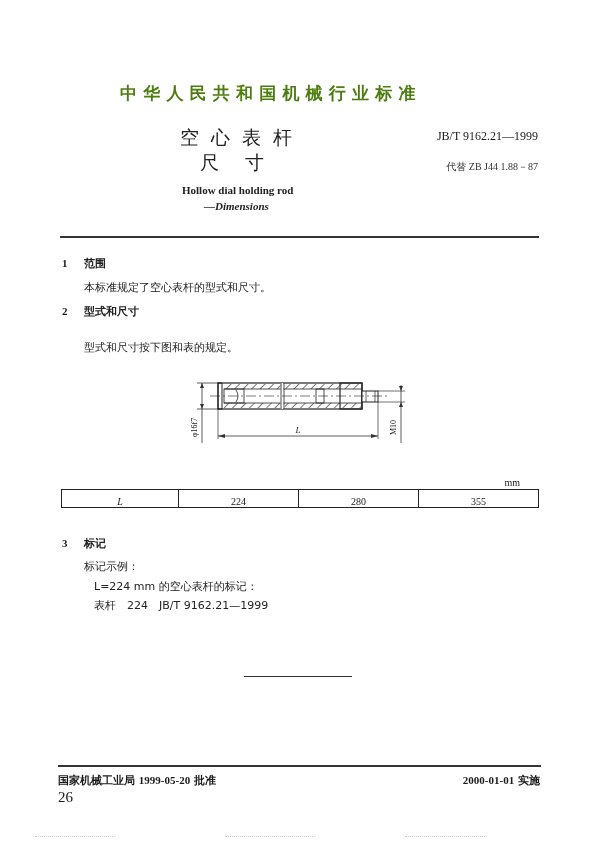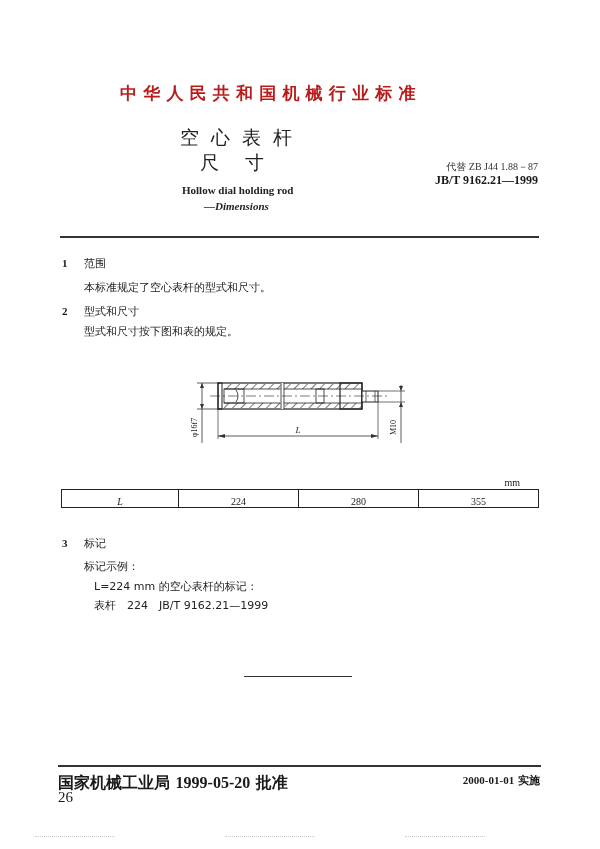--- a/index.html
+++ b/index.html
@@ -4,47 +4,47 @@
   <style>
     html, body { margin: 0; padding: 0; background: #ffffff; }
     body {
       width: 600px; height: 849px; position: relative; overflow: hidden;
       font-family: "DejaVu Serif", "Liberation Serif", serif;
       color: #1a1a1a;
     }
     .abs { position: absolute; }
     .org {
       left: 120px; top: 82px; font-family: "DejaVu Sans", "Liberation Sans", sans-serif;
-      font-weight: bold; font-size: 17px; letter-spacing: 6.2px; color: #b91c1c;
+      font-weight: bold; font-size: 17px; letter-spacing: 6.2px; color: #4d7c0f;
     }
     .title-cn {
       font-family: "DejaVu Sans", "Liberation Sans", sans-serif;
       font-size: 19px; letter-spacing: 12px; color: #222;
     }
     .t1 { left: 180px; top: 125px; }
     .t2 { left: 200px; top: 150px; letter-spacing: 26px; }
     .title-en { font-family: "Liberation Serif", serif; font-weight: bold; font-size: 11px; color: #222; }
     .e1 { left: 182px; top: 184px; }
     .e2 { left: 204px; top: 200px; font-style: italic; }
-    .stdno { right: 62px; top: 129px; font-family: "Liberation Serif", serif; font-weight: bold; font-size: 12px; margin-top: 44px; }
+    .stdno { right: 62px; top: 129px; font-family: "Liberation Serif", serif; font-weight: normal; font-size: 12px; }
     .replaces { right: 62px; top: 160px; font-family: "Liberation Serif", serif; font-size: 10px; color: #333; }
     .rule-top { left: 60px; top: 236px; width: 479px; height: 0; border-top: 2px solid #333; }
     .sec-num { font-family: "Liberation Serif", serif; font-weight: bold; font-size: 11px; }
-    .sec-title { font-family: "DejaVu Sans", "Liberation Sans", sans-serif; font-size: 11px; font-weight: normal; color: #222;}
+    .sec-title { font-family: "DejaVu Sans", "Liberation Sans", sans-serif; font-size: 11px; font-weight: bold; color: #222;}
     .body-text { font-family: "DejaVu Sans", "Liberation Sans", sans-serif; font-size: 11px; color: #222; }
     .unit { right: 80px; top: 477px; font-family: "Liberation Serif", serif; font-size: 10px; text-align: center; }
     table.dim {
       position: absolute; left: 61px; top: 489px; width: 478px; border-collapse: collapse;
       font-family: "Liberation Serif", serif; font-size: 10px;
     }
     table.dim td { border: 1px solid #222; height: 17px; text-align: center; padding: 0; vertical-align: bottom; }
     table.dim td.lab { font-style: italic; width: 116px; }
     .rule-mid { left: 244px; top: 676px; width: 108px; border-top: 1px solid #333; }
     .rule-bot { left: 58px; top: 765px; width: 483px; border-top: 2px solid #333; }
-    .footer-l { left: 58px; top: 773px; font-family: "DejaVu Sans", sans-serif; font-size: 16px; font-weight: bold; }
+    .footer-l { left: 58px; top: 773px; font-family: "DejaVu Sans", sans-serif; font-size: 11px; font-weight: bold; }
     .footer-l .num { font-family: "Liberation Serif", serif; }
     .footer-r { right: 60px; top: 773px; font-family: "DejaVu Sans", sans-serif; font-size: 11px; font-weight: bold; }
     .footer-r .num { font-family: "Liberation Serif", serif; }
     .pageno { left: 58px; top: 789px; font-family: "Liberation Serif", serif; font-size: 15px; }
     .scan-noise { top: 836px; height: 6px; border-top: 1px dotted #aaa; opacity: .6; }
     svg text { font-family: "Liberation Serif", serif; }
   </style>
 </head>
 <body>
 
@@ -59,21 +59,21 @@
 <div class="abs replaces">代替 ZB J44 1.88－87</div>
 
 <div class="abs rule-top"></div>
 
 <div class="abs sec-num" style="left:62px; top:257px;">1</div>
 <div class="abs sec-title" style="left:84px; top:256px;">范围</div>
 <div class="abs body-text" style="left:84px; top:280px;">本标准规定了空心表杆的型式和尺寸。</div>
 
 <div class="abs sec-num" style="left:62px; top:305px;">2</div>
 <div class="abs sec-title" style="left:84px; top:304px;">型式和尺寸</div>
-<div class="abs body-text" style="left:84px; top:324px;">型式和尺寸按下图和表的规定。</div>
+<div class="abs body-text" style="left:84px; top:340px;">型式和尺寸按下图和表的规定。</div>
 
 <svg class="abs" style="left:180px; top:375px;" width="240" height="75" viewBox="0 0 240 75">
   <defs>
     <pattern id="hatch" width="6" height="6" patternUnits="userSpaceOnUse" patternTransform="rotate(45)">
       <line x1="0" y1="0" x2="0" y2="6" stroke="#333" stroke-width="1.3"></line>
     </pattern>
   </defs>
 
   <line x1="17" y1="8" x2="40" y2="8" stroke="#333" stroke-width="0.8"></line>
   <line x1="17" y1="34" x2="40" y2="34" stroke="#333" stroke-width="0.8"></line>

